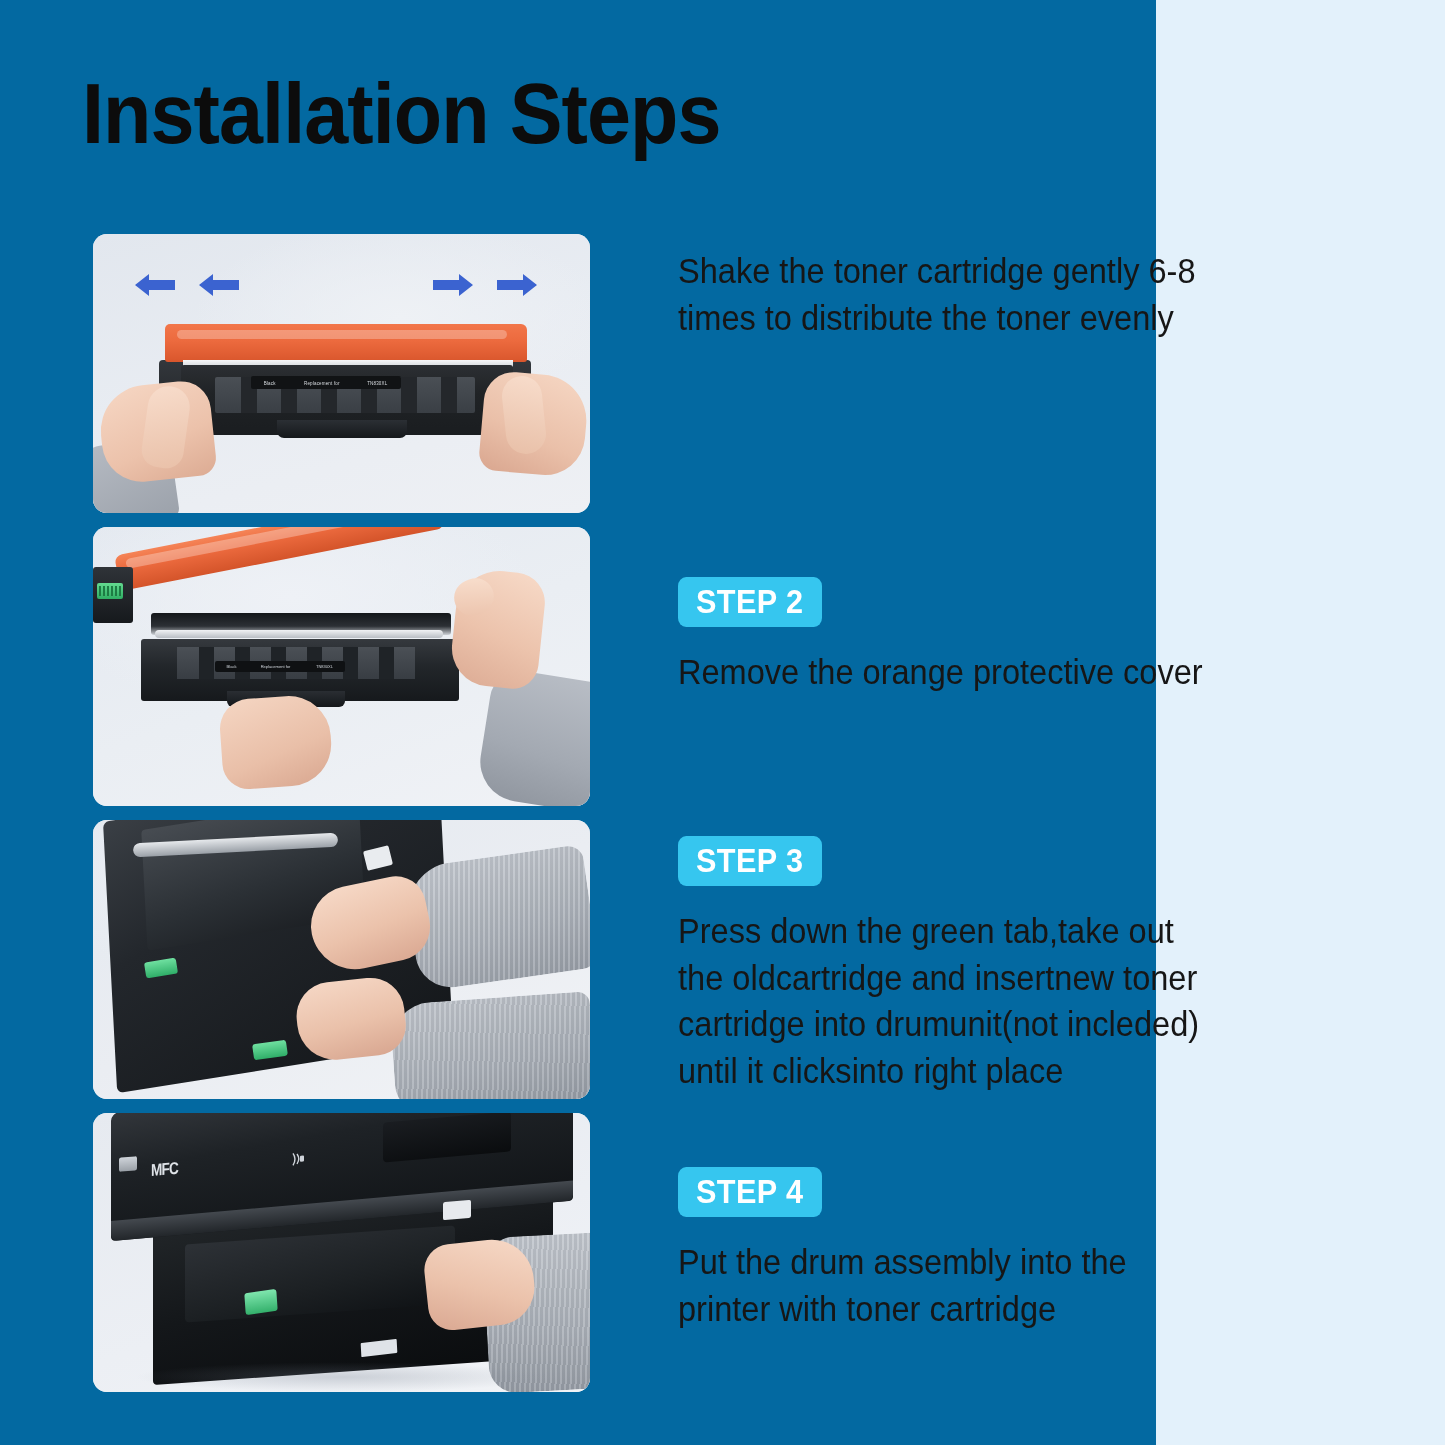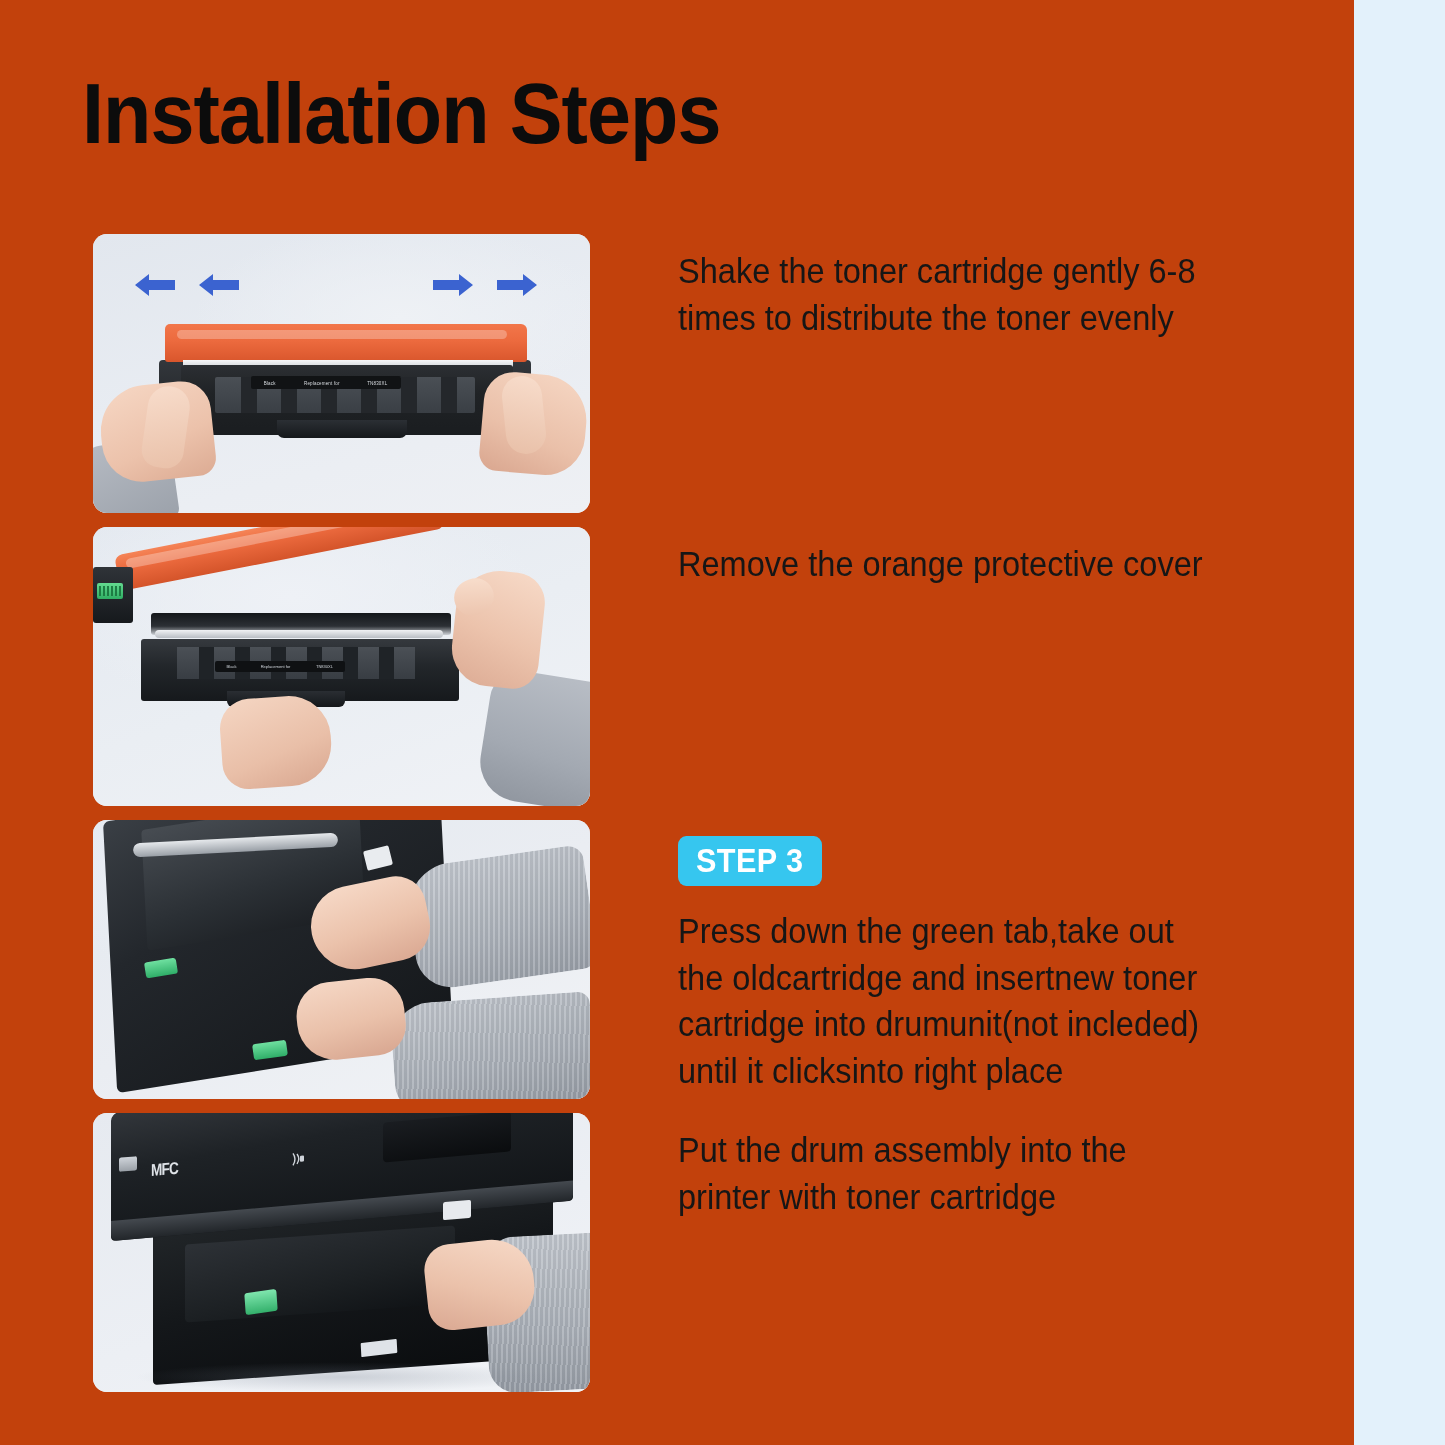--- a/index.html
+++ b/index.html
@@ -8,23 +8,23 @@
   }
   body {
     width: 1445px;
     height: 1445px;
     background: #e3f1fb;
     font-family: "Liberation Sans", sans-serif;
     overflow: hidden;
   }
   .page {
     position: relative;
-    width: 1354px;
+    width: 1156px;
     height: 1445px;
-    background: #c2410c;
+    background: #0369a1;
   }
 
   
   .page-title {
     position: absolute;
     left: 82px;
     top: 68px;
     font-family: "Liberation Sans", sans-serif;
     font-size: 86px;
     font-weight: bold;
@@ -573,20 +573,23 @@
             <div class="tray"></div>
           </div>
 
           <div class="p2-hand"></div>
           <div class="p2-finger"></div>
           <div class="p2-hand-low"></div>
         </div>
       </div>
 
       <div class="step-text-col">
+        <div class="badge-wrap">
+          <span class="badge">STEP 2</span>
+        </div>
         <div class="step-desc">Remove the orange protective cover</div>
       </div>
     </div>
 
     <div class="step-row r3">
       <div class="photo">
         <div class="photo-inner">
           <div class="p3-bg"></div>
 
           <div class="p3-drum">
@@ -639,19 +642,22 @@
           <div class="p4-green"></div>
           <div class="p4-label-wht2"></div>
 
           <div class="p4-sleeve"></div>
           <div class="p4-hand"></div>
           <div class="p4-shadow"></div>
         </div>
       </div>
 
       <div class="step-text-col">
+        <div class="badge-wrap">
+          <span class="badge">STEP 4</span>
+        </div>
         <div class="step-desc">Put the drum assembly into the
 printer with toner cartridge</div>
       </div>
     </div>
 
   </div>
 </div>
 
 </body></html>

